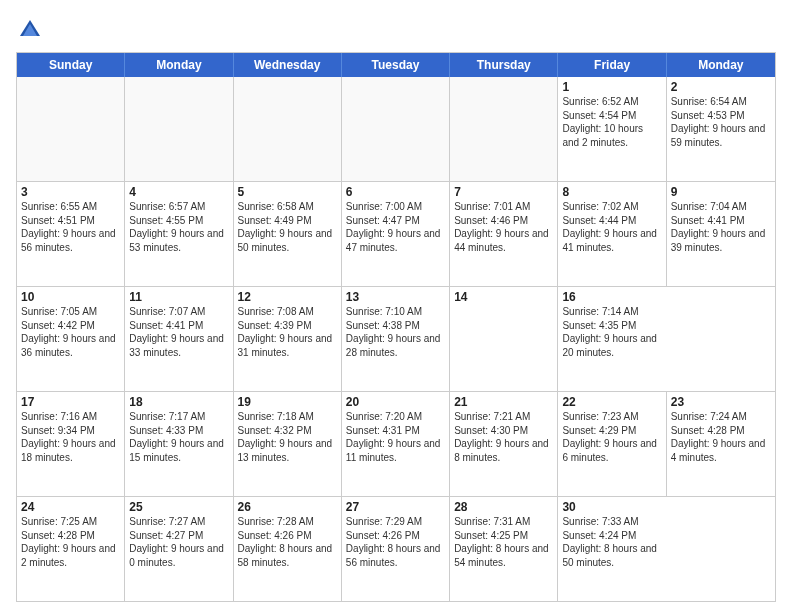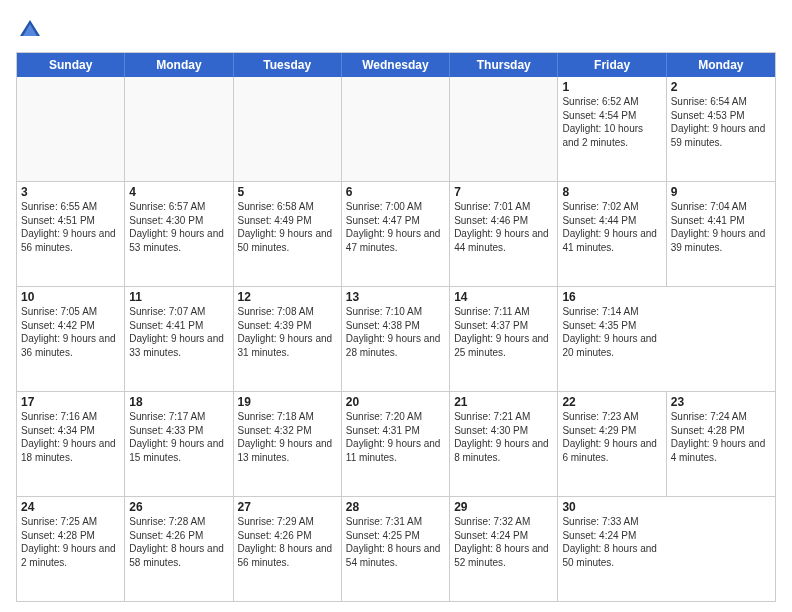--- a/index.html
+++ b/index.html
@@ -137,22 +137,22 @@
     <div class="title-block">
       <div class="month-title"></div>
       <div class="location"></div>
     </div>
   </div>
 
   <div class="calendar">
     <div class="cal-header">
     <div class="cal-header-cell">Sunday</div>
         <div class="cal-header-cell">Monday</div>
+        <div class="cal-header-cell">Wednesday</div>
         <div class="cal-header-cell">Tuesday</div>
-        <div class="cal-header-cell">Wednesday</div>
         <div class="cal-header-cell">Thursday</div>
         <div class="cal-header-cell">Friday</div>
         <div class="cal-header-cell">Monday</div>
       </div>
     <div class="cal-body">
     <div class="cal-row">
           <div class="cal-cell empty"></div>
           <div class="cal-cell empty"></div>
           <div class="cal-cell empty"></div>
           <div class="cal-cell empty"></div>
@@ -176,21 +176,21 @@
           <div class="cal-cell">
             <span class="day-num">3</span>
             <div class="cell-text">Sunrise: 6:55 AM
 Sunset: 4:51 PM
 Daylight: 9 hours
 and 56 minutes.</div>
           </div>
           <div class="cal-cell">
             <span class="day-num">4</span>
             <div class="cell-text">Sunrise: 6:57 AM
-Sunset: 4:30 PM
+Sunset: 4:55 PM
 Daylight: 9 hours
 and 53 minutes.</div>
           </div>
           <div class="cal-cell">
             <span class="day-num">5</span>
             <div class="cell-text">Sunrise: 6:58 AM
 Sunset: 4:49 PM
 Daylight: 9 hours
 and 50 minutes.</div>
           </div>
@@ -247,38 +247,34 @@
           </div>
           <div class="cal-cell">
             <span class="day-num">13</span>
             <div class="cell-text">Sunrise: 7:10 AM
 Sunset: 4:38 PM
 Daylight: 9 hours
 and 28 minutes.</div>
           </div>
           <div class="cal-cell">
             <span class="day-num">14</span>
-            <div class="cell-text">Sunrise: 7:11 AM
-Sunset: 4:37 PM
-Daylight: 9 hours
-and 25 minutes.</div>
           </div>
           <div class="cal-cell">
             <span class="day-num">16</span>
             <div class="cell-text">Sunrise: 7:14 AM
 Sunset: 4:35 PM
 Daylight: 9 hours
 and 20 minutes.</div>
           </div>
         </div>
         <div class="cal-row">
           <div class="cal-cell">
             <span class="day-num">17</span>
             <div class="cell-text">Sunrise: 7:16 AM
-Sunset: 4:34 PM
+Sunset: 9:34 PM
 Daylight: 9 hours
 and 18 minutes.</div>
           </div>
           <div class="cal-cell">
             <span class="day-num">18</span>
             <div class="cell-text">Sunrise: 7:17 AM
 Sunset: 4:33 PM
 Daylight: 9 hours
 and 15 minutes.</div>
           </div>
@@ -318,20 +314,27 @@
 and 4 minutes.</div>
           </div>
         </div>
         <div class="cal-row">
           <div class="cal-cell">
             <span class="day-num">24</span>
             <div class="cell-text">Sunrise: 7:25 AM
 Sunset: 4:28 PM
 Daylight: 9 hours
 and 2 minutes.</div>
+          </div>
+          <div class="cal-cell">
+            <span class="day-num">25</span>
+            <div class="cell-text">Sunrise: 7:27 AM
+Sunset: 4:27 PM
+Daylight: 9 hours
+and 0 minutes.</div>
           </div>
           <div class="cal-cell">
             <span class="day-num">26</span>
             <div class="cell-text">Sunrise: 7:28 AM
 Sunset: 4:26 PM
 Daylight: 8 hours
 and 58 minutes.</div>
           </div>
           <div class="cal-cell">
             <span class="day-num">27</span>
@@ -341,27 +344,20 @@
 and 56 minutes.</div>
           </div>
           <div class="cal-cell">
             <span class="day-num">28</span>
             <div class="cell-text">Sunrise: 7:31 AM
 Sunset: 4:25 PM
 Daylight: 8 hours
 and 54 minutes.</div>
           </div>
           <div class="cal-cell">
-            <span class="day-num">29</span>
-            <div class="cell-text">Sunrise: 7:32 AM
-Sunset: 4:24 PM
-Daylight: 8 hours
-and 52 minutes.</div>
-          </div>
-          <div class="cal-cell">
             <span class="day-num">30</span>
             <div class="cell-text">Sunrise: 7:33 AM
 Sunset: 4:24 PM
 Daylight: 8 hours
 and 50 minutes.</div>
           </div>
         </div>
       </div>
   </div>
 </div>

